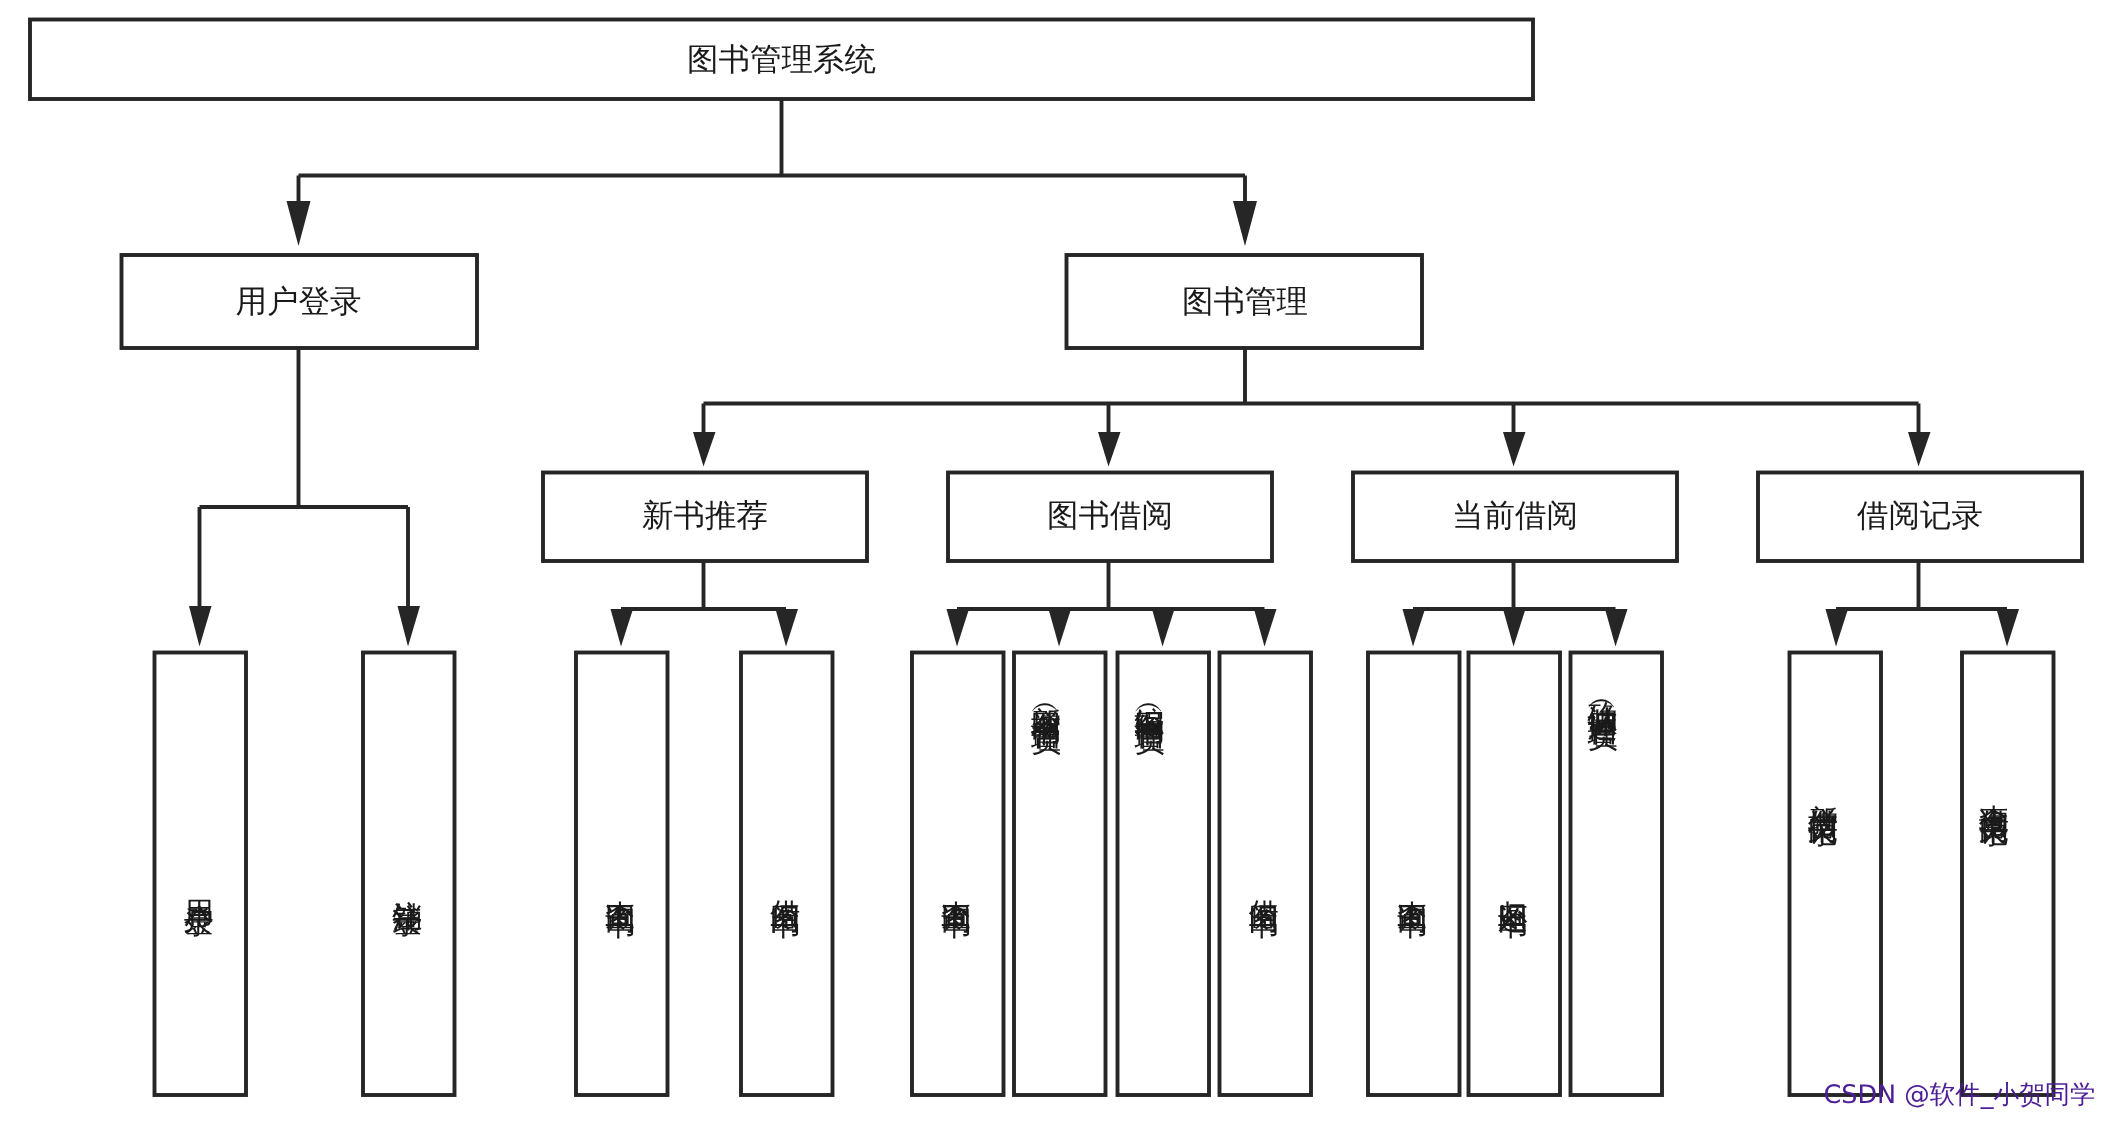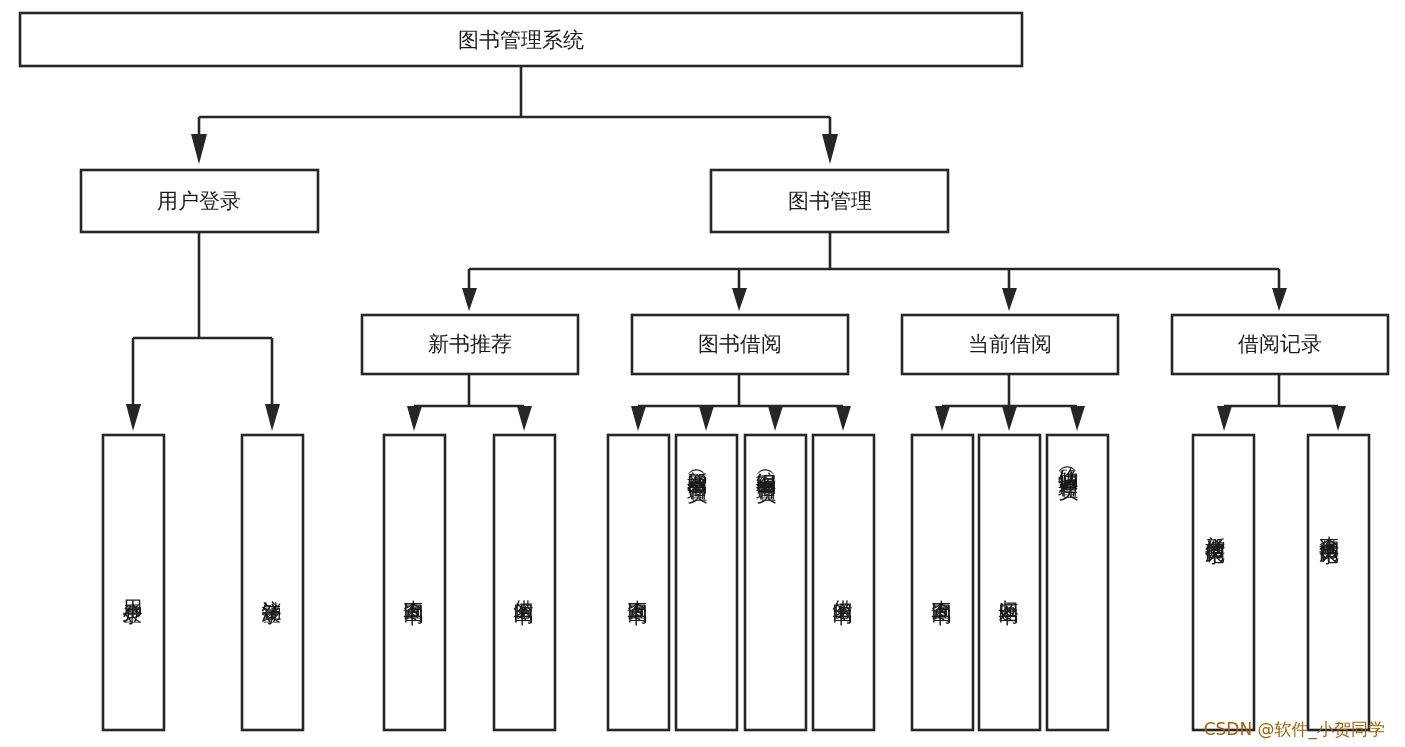--- a/index.html
+++ b/index.html
@@ -51,25 +51,25 @@
     stroke: #262626;
     stroke-width: 2.6;
     fill: none;
   }
   .arrow-head {
     fill: #262626;
     stroke: none;
   }
   .watermark {
     position: absolute;
-    right: 20px;
+    right: 8px;
     bottom: 6px;
     font-family: "DejaVu Sans", "Liberation Sans", sans-serif;
     font-size: 17px;
-    color: #a16207;
+    color: #4c1d95;
     white-space: nowrap;
     user-select: none;
   }
 </style>
 </head>
 <body>
 
 <div id="diagram-root">
 
   <svg id="tree-svg" viewBox="0 0 1405 747">

